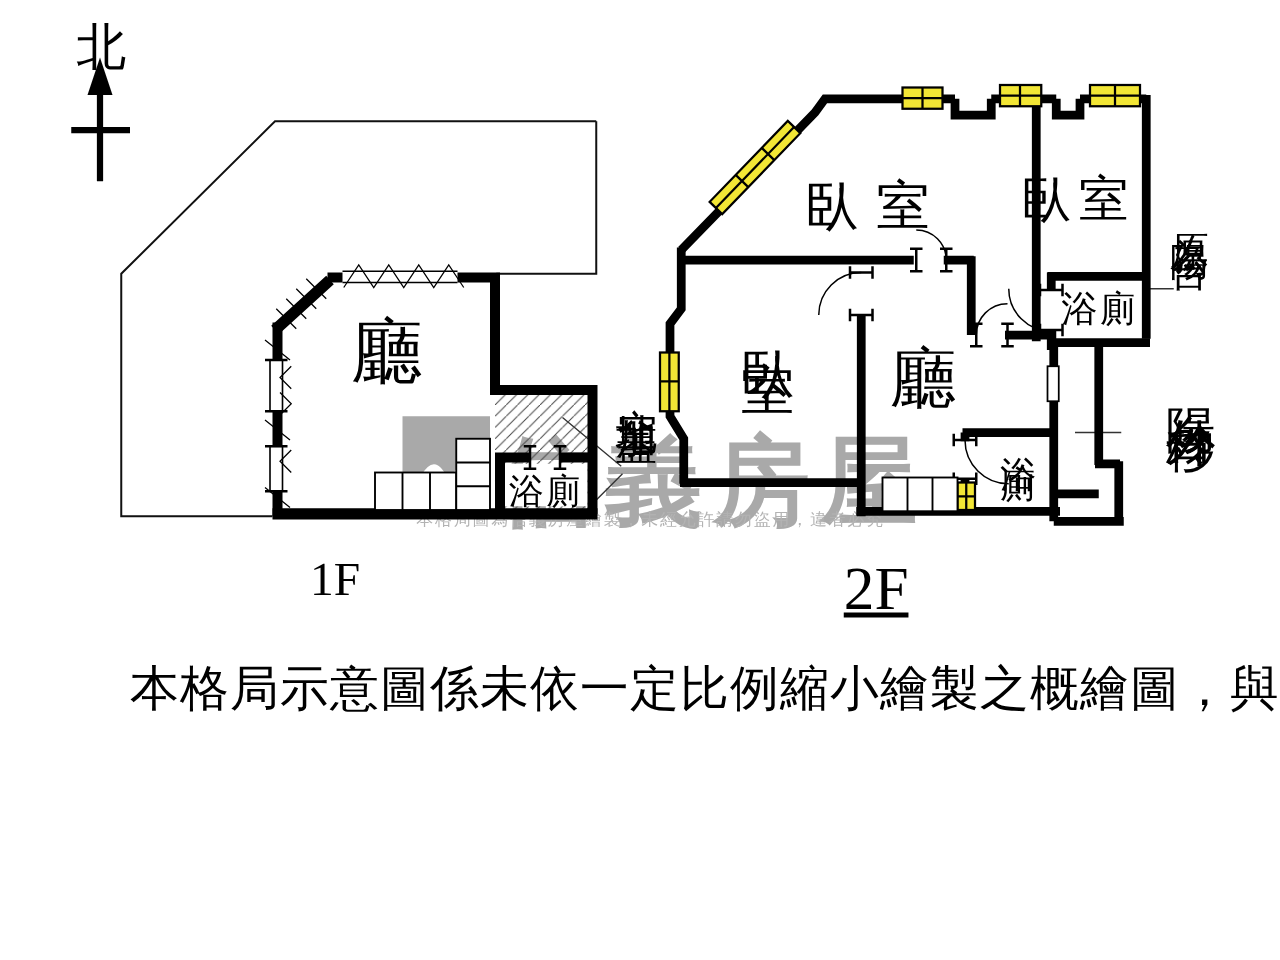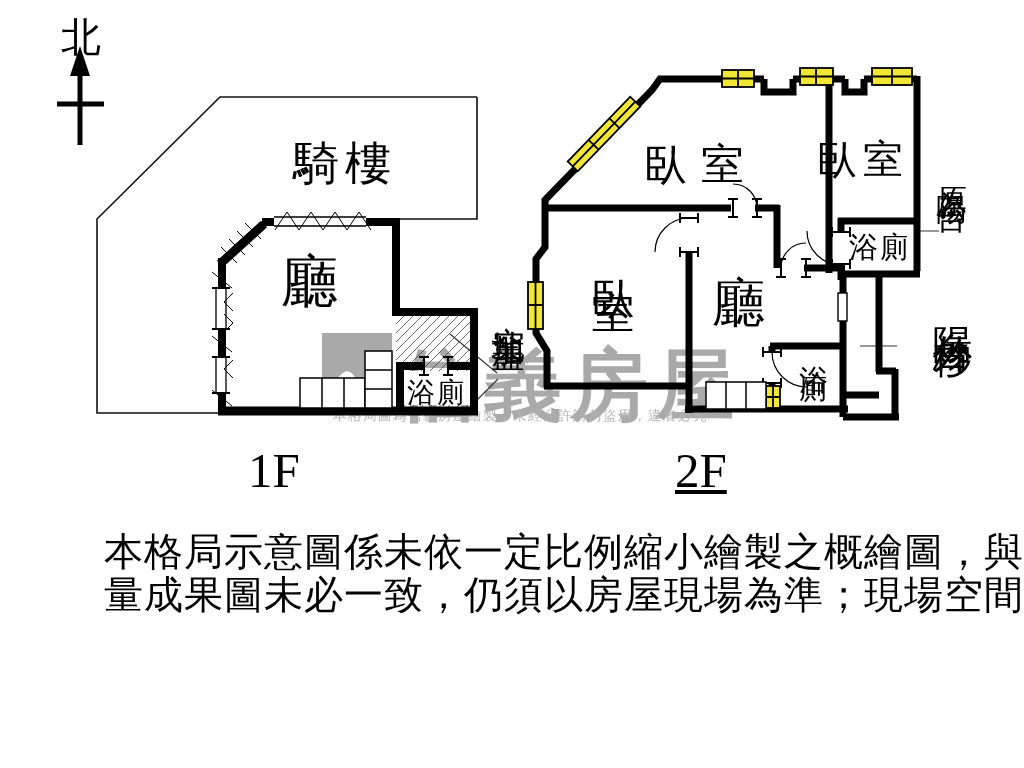--- a/index.html
+++ b/index.html
@@ -146,34 +146,32 @@
 
     <g stroke="#000" fill="#000">
       <line x1="80" y1="64" x2="80" y2="145" stroke-width="5"></line>
       <polygon points="80,46 70,76 90,76" stroke="none"></polygon>
       <line x1="57" y1="104" x2="104" y2="104" stroke-width="5"></line>
     </g>
   </svg>
 
   <div class="abs lbl" style="left:61px;top:10px;font-size:40px;">北</div>
 
-  <div class="abs lbl" style="left:293px;top:133px;font-size:46px;letter-spacing:6px;">騎樓</div>
   <div class="abs lbl" style="left:281px;top:244px;font-size:57px;">廳</div>
   <div class="abs lbl" style="left:407px;top:374px;font-size:28px;letter-spacing:2px;">浴廁</div>
   <div class="abs lbl vert" style="left:485px;top:300px;font-size:33px;letter-spacing:4px;">空地加蓋</div>
-  <div class="abs lbl" style="left:248px;top:442px;font-size:49px;">1F</div>
+  <div class="abs lbl" style="left:248px;top:442px;font-size:38px;">1F</div>
 
   <div class="abs lbl" style="left:644px;top:136px;font-size:43px;letter-spacing:14px;">臥室</div>
   <div class="abs lbl" style="left:817px;top:132px;font-size:40px;letter-spacing:6px;">臥室</div>
   <div class="abs lbl vert" style="left:584px;top:246px;font-size:43px;letter-spacing:8px;">臥室</div>
   <div class="abs lbl" style="left:712px;top:268px;font-size:53px;">廳</div>
   <div class="abs lbl" style="left:849px;top:228px;font-size:29px;letter-spacing:2px;">浴廁</div>
   <div class="abs lbl vert" style="left:794px;top:342px;font-size:29px;letter-spacing:6px;">浴廁</div>
   <div class="abs lbl vert" style="left:930px;top:162px;font-size:31px;letter-spacing:5px;">原為陽台</div>
   <div class="abs lbl vert" style="left:925px;top:296px;font-size:40px;letter-spacing:4px;">陽台外移</div>
   <div class="abs lbl" style="left:675px;top:442px;font-size:49px;text-decoration:underline;">2F</div>
 
   <div class="abs disc" style="left:104px;top:531px;text-align:center;">
     <div>本格局示意圖係未依一定比例縮小繪製之概繪圖，與</div>
-    <div>量成果圖未必一致，仍須以房屋現場為準；現場空間</div>
   </div>
 
 </div>
 
 </body></html>

